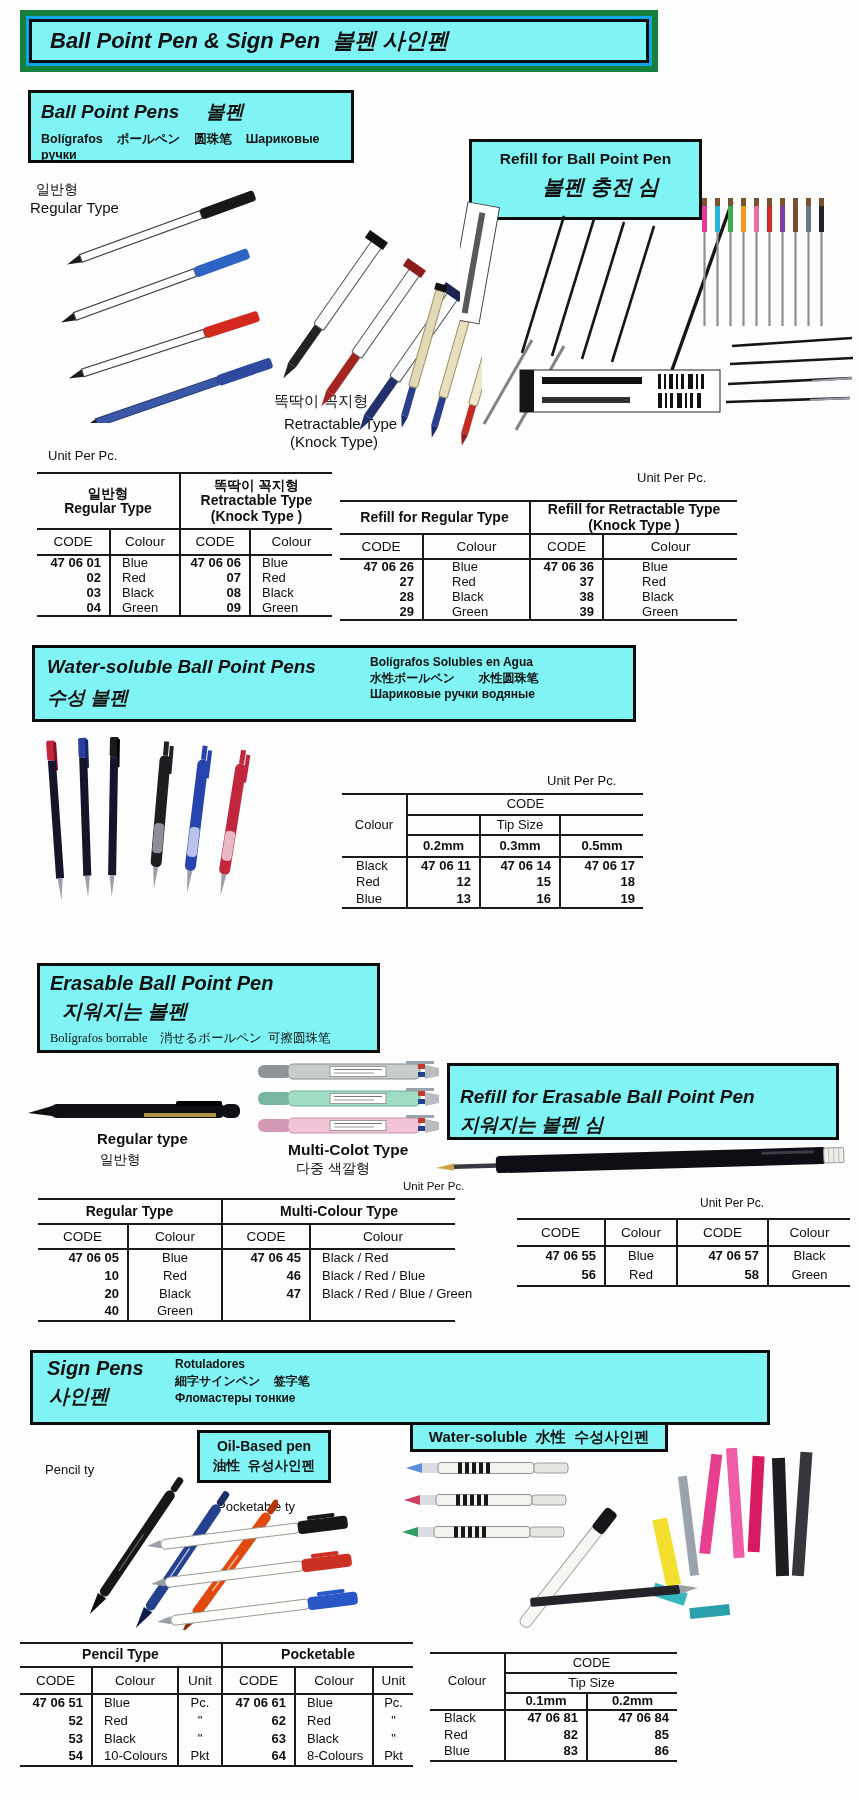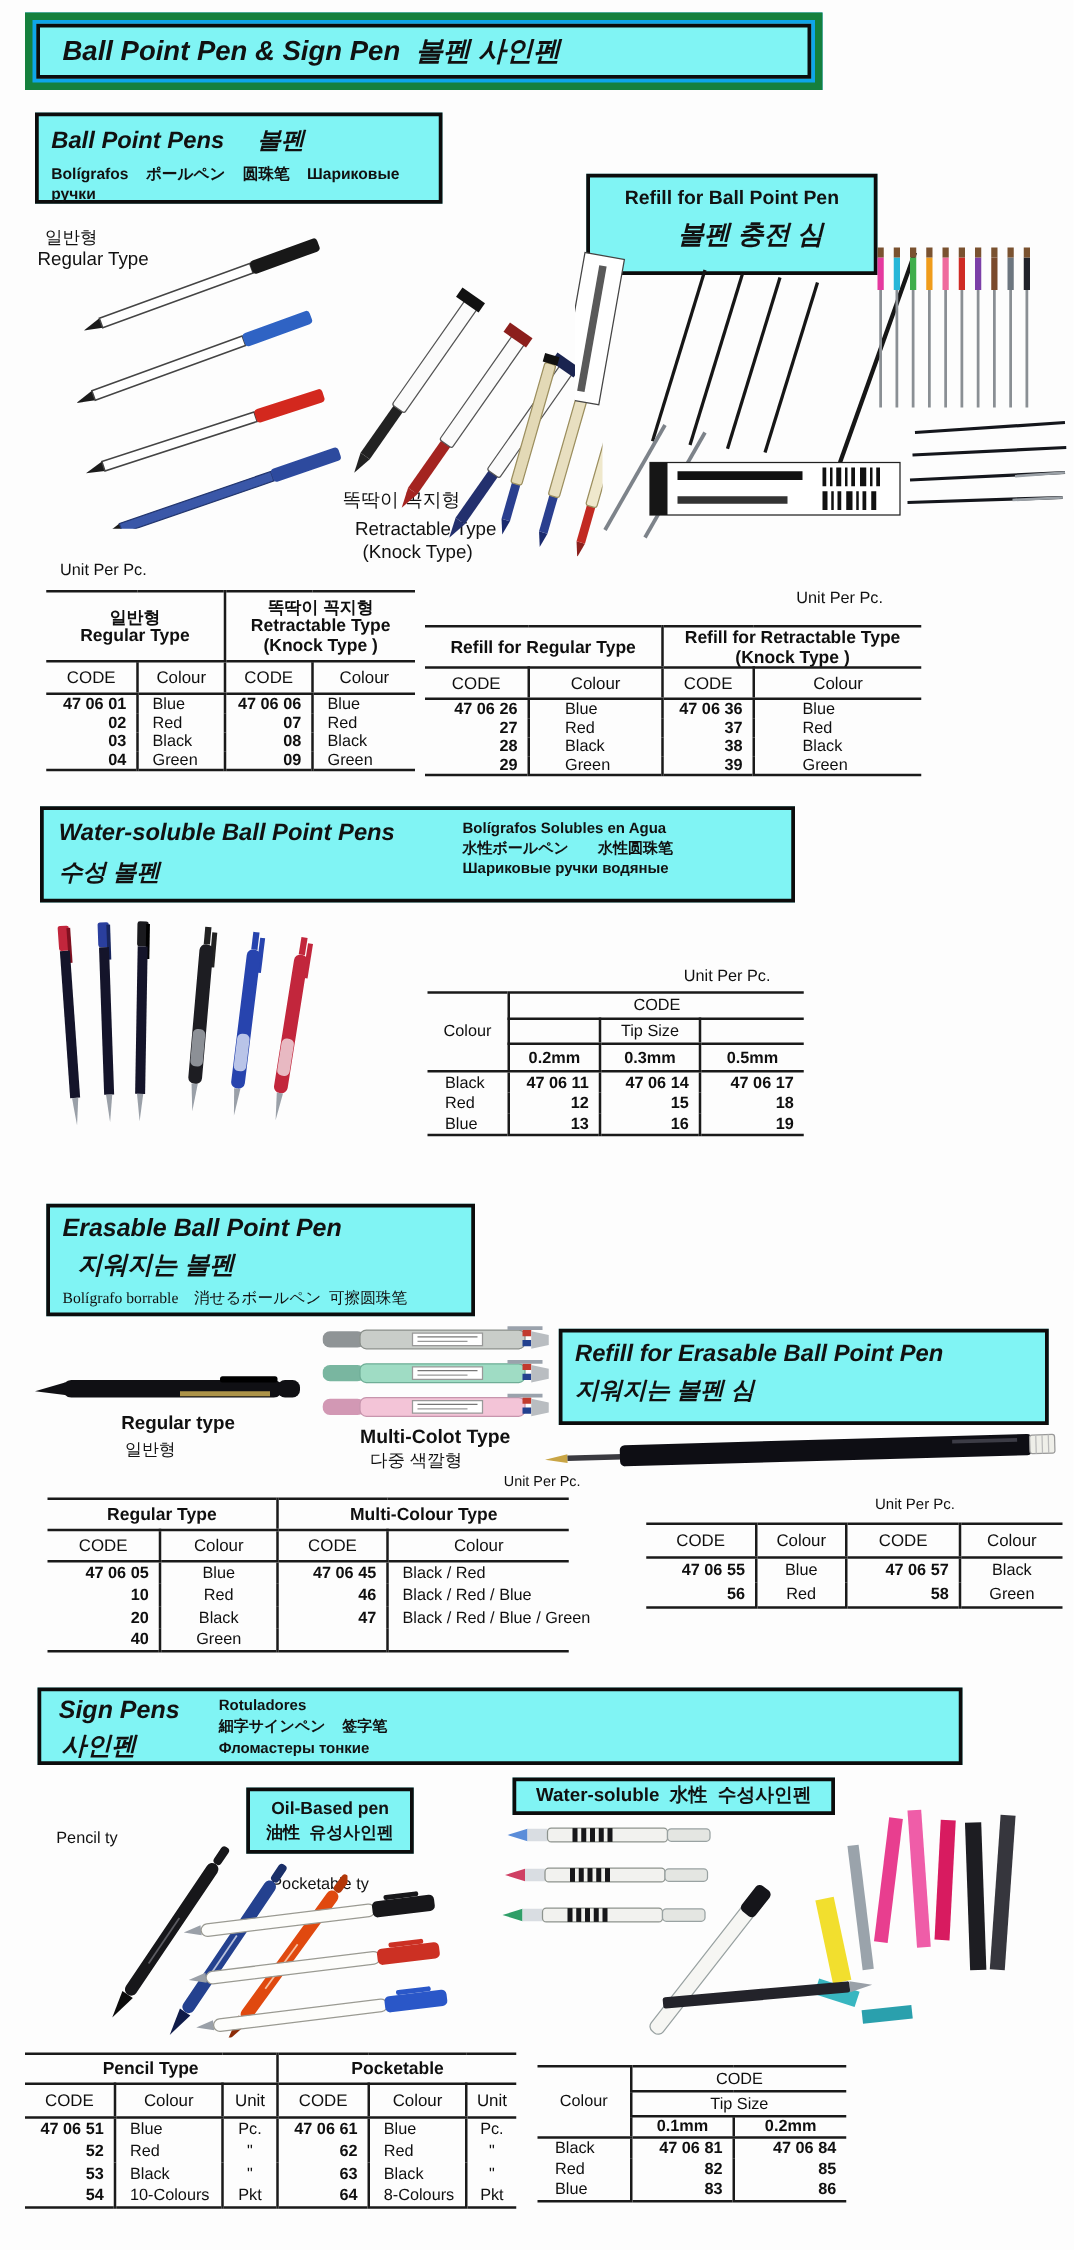--- a/index.html
+++ b/index.html
@@ -424,24 +424,24 @@
           <td class="vl code">13</td>
           <td class="vl code">16</td>
           <td class="vl code">19</td>
         </tr>
     </tbody>
   </table>
 
   <div class="cyanbox" style="left:37px;top:963px;width:343px;height:90px;padding:6px 10px">
     <div class="bi" style="font-size:20px">Erasable Ball Point Pen</div>
     <div class="bi" style="font-size:20px;margin-top:3px;padding-left:12px">지워지는 볼펜</div>
-    <div class="pre" style="font-size:12.5px;margin-top:5px;font-family:'Liberation Serif','DejaVu Serif',serif">Bolígrafo borrable    消せるボールペン  可擦圆珠笔</div>
-  </div>
-
-  <div class="cyanbox" style="left:447px;top:1063px;width:392px;height:77px;padding:7px 10px">
+    <div class="pre" style="font-size:12.5px;margin-top:5px;font-family:'Liberation Serif','DejaVu Serif',serif">Bolígrafos borrable    消せるボールペン  可擦圆珠笔</div>
+  </div>
+
+  <div class="cyanbox" style="left:447px;top:1063px;width:392px;height:77px;padding:20px 10px">
     <div class="bi" style="font-size:19px">Refill for Erasable Ball Point Pen</div>
     <div class="bi" style="font-size:19px;margin-top:4px">지워지는 볼펜 심</div>
   </div>
 
   <div class="abs" style="left:26px;top:1094px">
     <svg width="230" height="32" viewBox="0 0 230 32">
       <polygon points="2,19 26,12 26,22" fill="#101014"></polygon>
       <rect x="24" y="10" width="176" height="14" rx="7" fill="#101014"></rect>
       <rect x="118" y="19" width="72" height="4" fill="#ac9348"></rect>
       <rect x="150" y="7" width="46" height="5" rx="2" fill="#000"></rect>
@@ -578,21 +578,21 @@
         </tr>
       <tr class="r">
           <td class="code">56</td>
           <td class="vl">Red</td>
           <td class="vl code">58</td>
           <td class="vl">Green</td>
         </tr>
     </tbody>
   </table>
 
-  <div class="cyanbox" style="left:30px;top:1350px;width:740px;height:62px">
+  <div class="cyanbox" style="left:30px;top:1350px;width:740px;height:75px">
     <div class="abs bi" style="left:14px;top:4px;font-size:20px">Sign Pens</div>
     <div class="abs bi" style="left:16px;top:30px;font-size:20px">사인펜</div>
     <div class="abs" style="left:142px;top:3px;font-size:12px;font-weight:bold;line-height:1.4">
       <div>Rotuladores</div>
       <div class="pre">細字サインペン    签字笔</div>
       <div>Фломастеры тонкие</div>
     </div>
   </div>
 
   <div class="lbl" style="left:45px;top:1463px;font-size:13px">Pencil ty</div>

